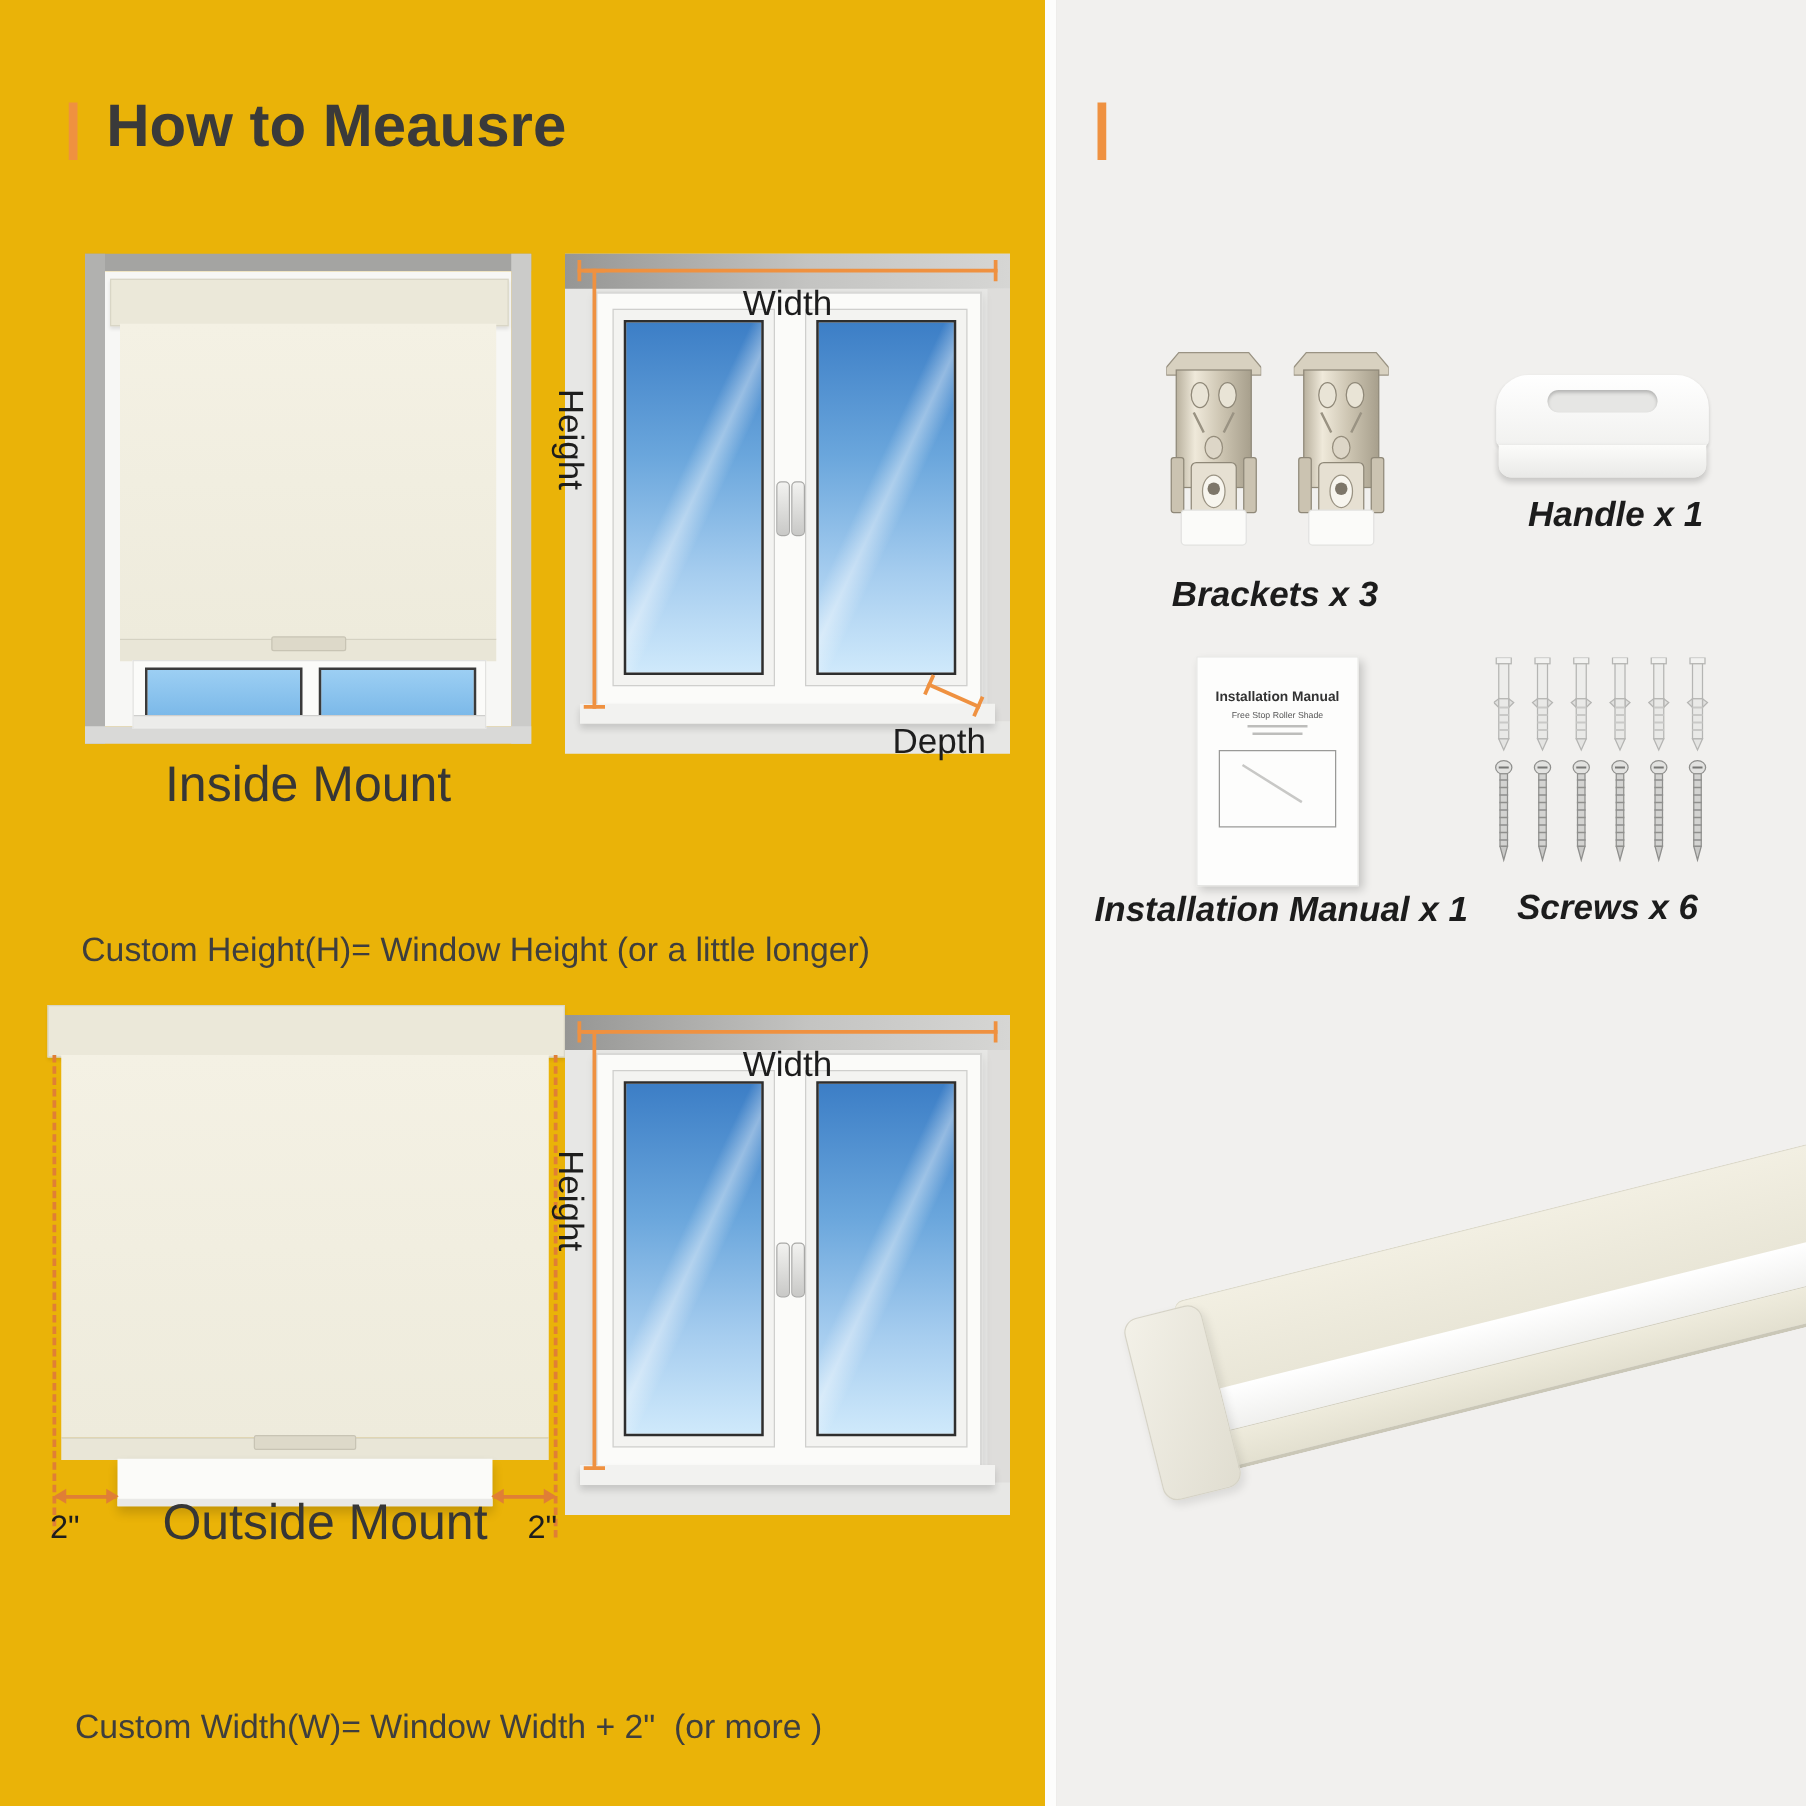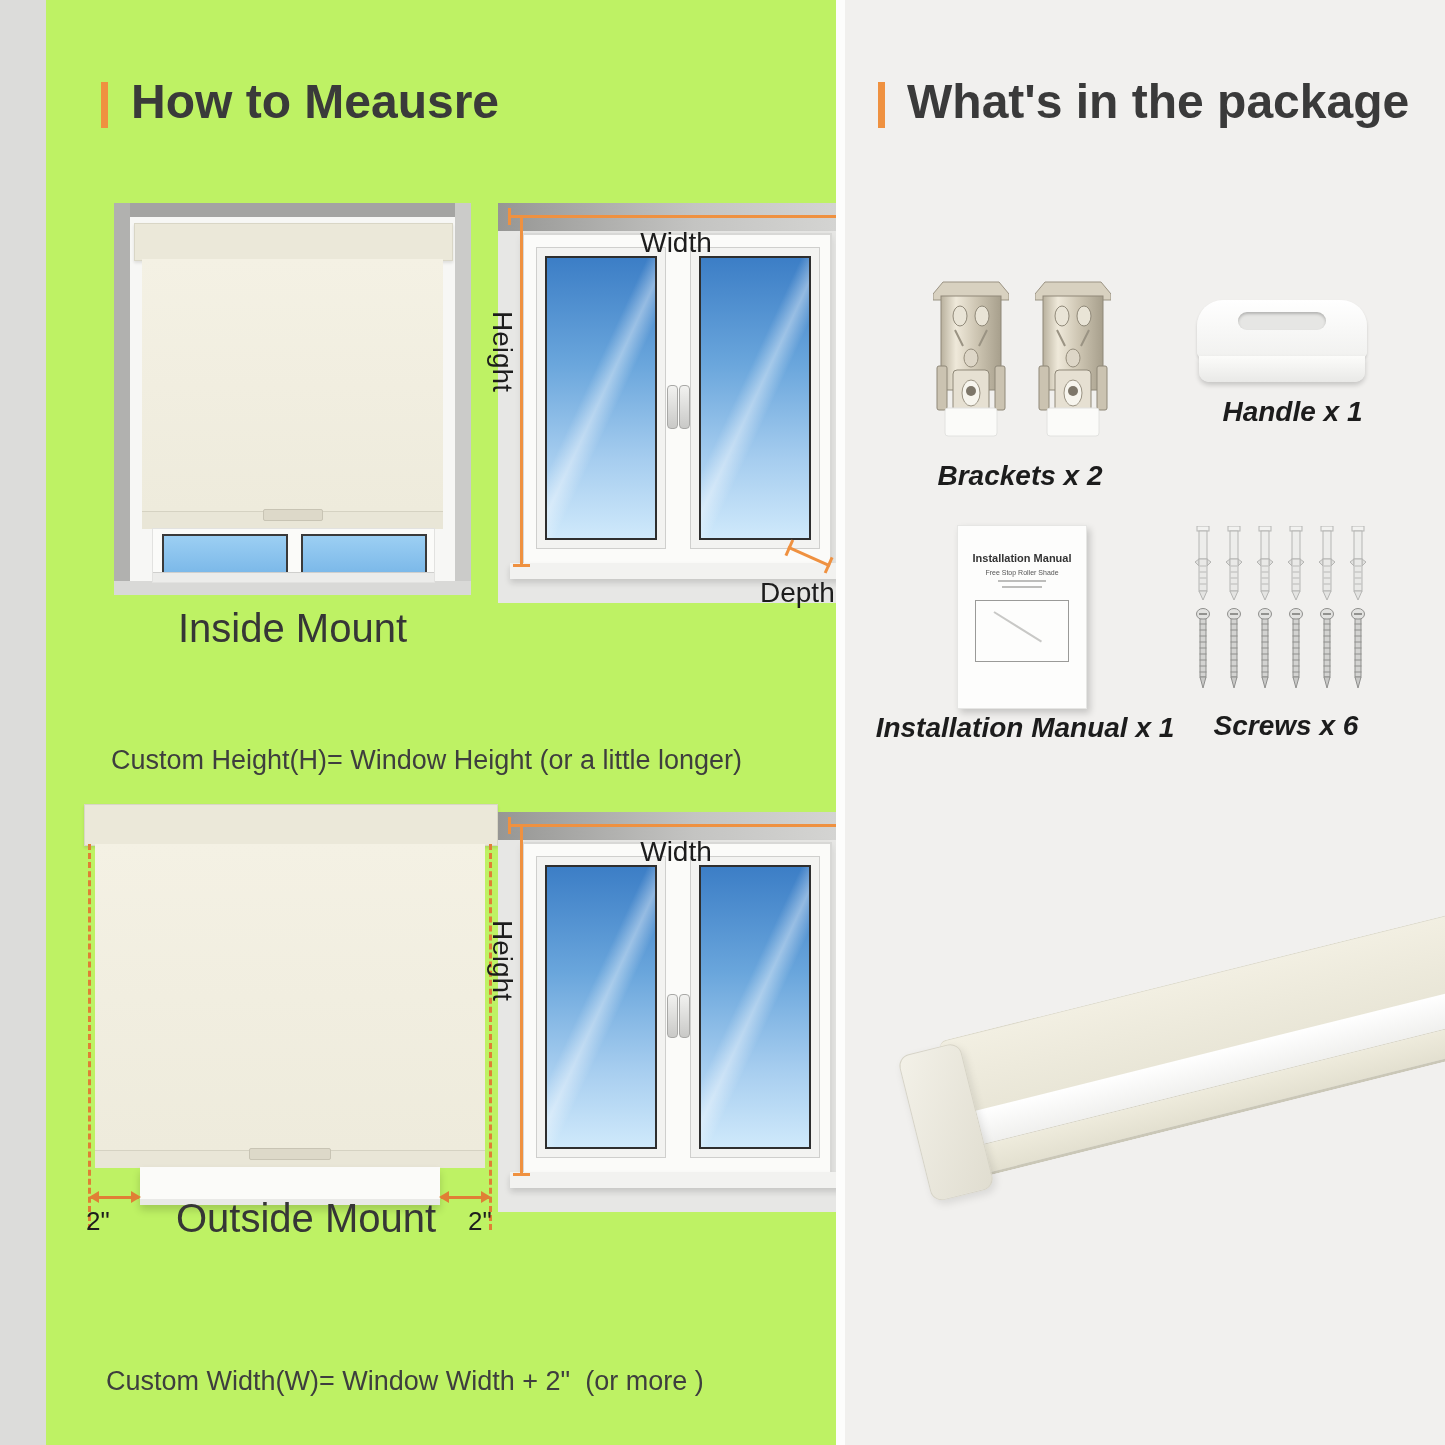--- a/index.html
+++ b/index.html
@@ -1,21 +1,21 @@
 <!DOCTYPE html>
 <html><head>
 <meta charset="utf-8">
 <style>
   html,body{margin:0;padding:0;}
   body{width:1445px;height:1445px;font-family:"Liberation Sans",sans-serif;}
   .canvas{position:relative;width:1445px;height:1445px;background:#dcdcda;overflow:hidden;}
   .abs{position:absolute;}
 
   
-  .left-panel{position:absolute;left:0;top:0;width:836px;height:1445px;background:#bef264;margin-left:46px;}
+  .left-panel{position:absolute;left:0;top:0;width:836px;height:1445px;background:#eab308;}
   .gap{position:absolute;left:836px;top:0;width:9px;height:1445px;background:#fdfdfc;}
   .right-panel{position:absolute;left:845px;top:0;width:600px;height:1445px;background:#f1f0ee;overflow:hidden;}
 
   
   .accent-bar{position:absolute;width:7px;height:46px;background:#ef9140;}
   .sec-title{position:absolute;font-size:48px;font-weight:bold;color:#3a3a3a;letter-spacing:0px;white-space:nowrap;}
 
   
   .mount-heading{position:absolute;font-size:40px;font-weight:normal;color:#363636;text-align:center;}
   .body-lines{position:absolute;font-size:27px;color:#3e3e3e;line-height:40px;white-space:pre;}
@@ -211,21 +211,20 @@
       <div>Custom Width(W)= Window Width + 2"  (or more )</div>
       
     </div>
   </div>
 
   <div class="gap"></div>
 
   <div class="right-panel">
 
     <div class="accent-bar" style="left:33px;top:82px;"></div>
-    <div class="sec-title" style="left:62px;top:74px;">What's in the package</div>
 
     <svg class="abs" style="left:88px;top:280px;" width="76" height="158" viewBox="0 0 76 158">
       <defs>
         <linearGradient id="metA" x1="0" y1="0" x2="1" y2="0">
           <stop offset="0" stop-color="#b9b19e"></stop>
             <stop offset="0.25" stop-color="#efe9da"></stop>
           <stop offset="0.6" stop-color="#cdc5b2"></stop>
             <stop offset="1" stop-color="#a79f8c"></stop>
         </linearGradient>
       </defs>
@@ -240,21 +239,21 @@
         <rect x="62" y="86" width="10" height="44" rx="2" fill="#cbc3b1" stroke="#8f8878"></rect>
         <rect x="20" y="90" width="36" height="52" rx="4" fill="#e6e0d2" stroke="#8f8878"></rect>
         <ellipse cx="38" cy="113" rx="9" ry="13" fill="#f7f5ee" stroke="#9a9383"></ellipse>
         <circle cx="38" cy="111" r="5" fill="#7d7669"></circle>
         <rect x="12" y="128" width="52" height="28" rx="3" fill="#fbfbf9" stroke="#e2e2e0"></rect>
       </g>
     </svg>
     <svg class="abs" style="left:190px;top:280px;" width="76" height="158" viewBox="0 0 76 158">
       <use href="#bracket-shape"></use>
     </svg>
-    <div class="pkg-label" style="left:40px;top:460px;width:270px;">Brackets x 2</div>
+    <div class="pkg-label" style="left:40px;top:460px;width:270px;">Brackets x 3</div>
 
     <div class="handle-item" style="left:352px;top:300px;">
       <div class="handle-top">
         <div class="handle-slot"></div>
       </div>
       <div class="handle-base"></div>
     </div>
     <div class="pkg-label" style="left:340px;top:396px;width:215px;">Handle x 1</div>
 
     <div class="manual-page" style="left:112px;top:525px;">

